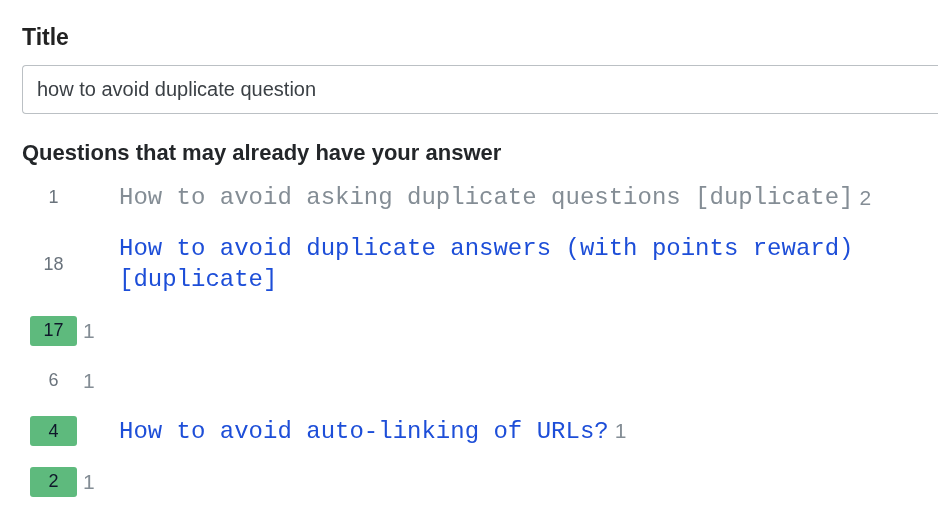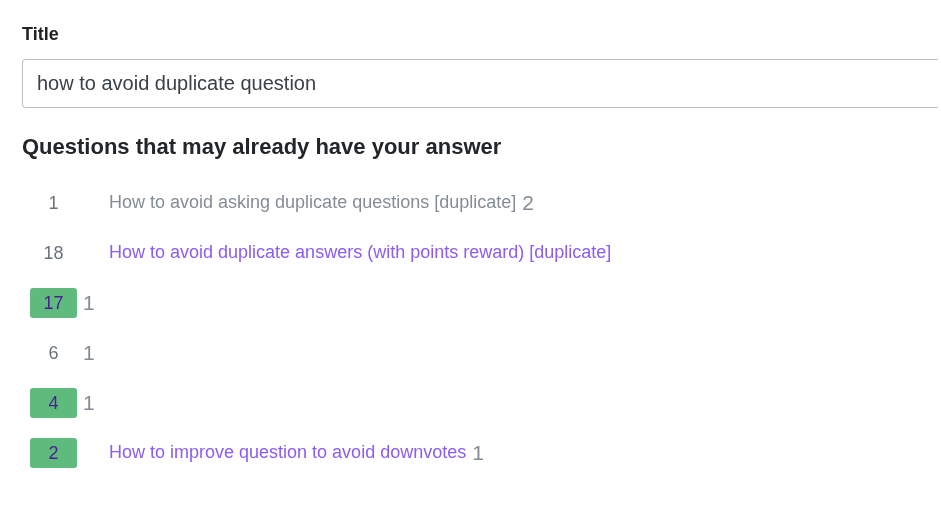--- a/index.html
+++ b/index.html
@@ -8,21 +8,21 @@
       box-sizing: border-box;
     }
     body {
       font-family: Arial, Helvetica, sans-serif;
       background: #fff;
       padding: 24px 0 0 22px;
       color: #232629;
       width: 941px;
     }
     .title-label {
-      font-size: 18px;
+      font-size: 23px;
       font-weight: 700;
       color: #222;
       margin-bottom: 14px;
     }
     .title-input {
       width: 916px;
       height: 49px;
       border: 1px solid #bbc0c4;
       border-right: none;
       border-radius: 4px 0 0 4px;
@@ -30,21 +30,21 @@
       font-size: 20px;
       color: #3b4045;
       outline: none;
       font-family: inherit;
     }
     .suggestions-header {
       font-size: 22px;
       font-weight: 700;
       color: #232629;
       margin-top: 26px;
-      margin-bottom: 28px;
+      margin-bottom: 16px;
     }
     .suggestions-list {
       padding-left: 8px;
     }
     .suggestion-row {
       display: flex;
       align-items: center;
       margin-bottom: 20px;
     }
     .score-badge {
@@ -55,33 +55,34 @@
       justify-content: center;
       font-size: 18px;
       border-radius: 3px;
       flex-shrink: 0;
     }
     .score-badge.unanswered {
       color: #6a737c;
       background: transparent;
     }
     .score-badge.answered {
-      color: #4c1d95;
+      color: #0f172a;
       background: #5eba7d;
     }
     .suggestion-title {
-      font-size: 18px;
-      margin-left: 32px;
+      font-size: 24px;
+      margin-left: 42px;
       line-height: 1.3;
+      font-family: Liberation Mono, monospace;
     }
     .suggestion-title.visited {
       color: #848d95;
     }
     .suggestion-title.normal {
-      color: #8b5cf6;
+      color: #1d4ed8;
     }
     .answer-count {
       color: #848d95;
       font-size: 21px;
       margin-left: 6px;
     }
   </style>
 </head>
 <body>
 
@@ -107,23 +108,23 @@
     <div class="suggestion-row">
       <div class="score-badge answered">17</div>
       <span class="answer-count">1</span>
     </div>
     <div class="suggestion-row">
       <div class="score-badge unanswered">6</div>
       <span class="answer-count">1</span>
     </div>
     <div class="suggestion-row">
       <div class="score-badge answered">4</div>
+      <span class="suggestion-title normal">How to avoid auto-linking of URLs?</span>
       <span class="answer-count">1</span>
     </div>
     <div class="suggestion-row">
       <div class="score-badge answered">2</div>
-      <span class="suggestion-title normal">How to improve question to avoid downvotes</span>
       <span class="answer-count">1</span>
     </div>
   </div>
 
 
 
 
 </body></html>

